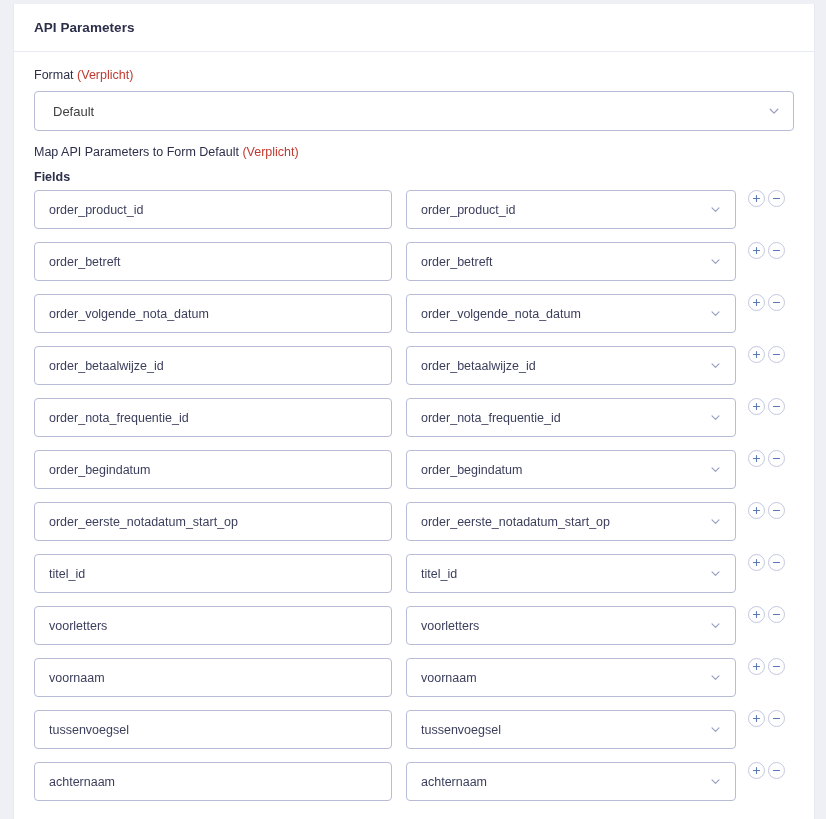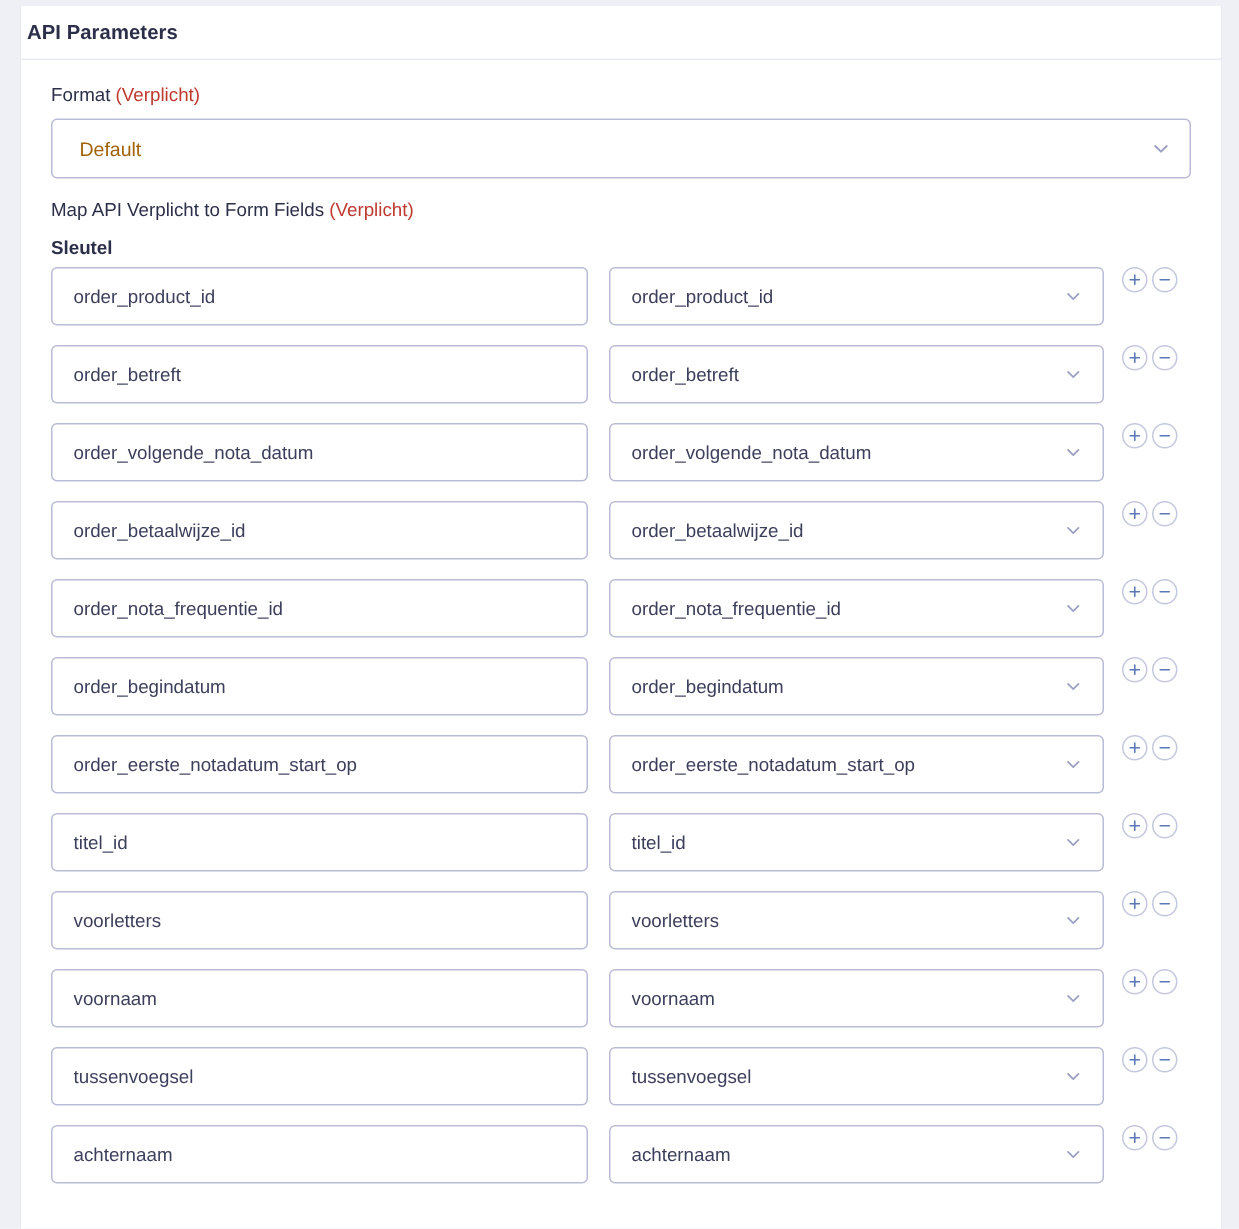--- a/index.html
+++ b/index.html
@@ -29,24 +29,24 @@
     top: 4px;
     width: 802px;
     min-height: 830px;
     background: #ffffff;
     border: 1px solid #e7e9f2;
     border-top: none;
     box-sizing: border-box;
   }
 
   .card-header {
-    height: 36px;
+    height: 48px;
     display: flex;
     align-items: center;
-    padding: 0 4px;
+    padding: 0 20px;
     border-bottom: 1px solid #e9ebf3;
     box-sizing: border-box;
   }
   .card-header-title {
     font-size: 13.5px;
     font-weight: bold;
     color: #2c2f4a;
     letter-spacing: 0.05px;
   }
 
@@ -82,21 +82,21 @@
     border-radius: 4px;
     box-sizing: border-box;
     display: flex;
     align-items: center;
     padding: 0 34px 0 18px;
     background: #ffffff;
     cursor: pointer;
   }
   .format-select .sel-text {
     font-size: 13px;
-    color: #a16207;
+    color: #404040;
   }
 
   .chev {
     position: absolute;
     right: 13px;
     top: 50%;
     transform: translateY(-50%);
     width: 12px;
     height: 12px;
     pointer-events: none;
@@ -212,26 +212,26 @@
       <div class="format-select">
         <span class="sel-text">Default</span>
         <span class="chev">
           <svg width="12" height="12" viewBox="0 0 12 12">
             <path d="M2.2 4.3 L6 8.1 L9.8 4.3" fill="none" stroke="#9ba0c4" stroke-width="1.3" stroke-linecap="round" stroke-linejoin="round"></path>
           </svg>
         </span>
       </div>
 
       <div class="section-label">
-        <span>Map API Verplicht to Form Fields</span>
+        <span>Map API Parameters to Form Default</span>
         <span class="req">(Verplicht)</span>
       </div>
 
       <div class="col-headers">
-        <div class="col-head key">Sleutel</div>
+        <div class="col-head key">Fields</div>
       </div>
 
       <div class="rows" id="rows">
           <div class="map-row">
             <div class="cell-key"><input class="text-input" type="text" value="order_product_id" style=""></div>
             <div class="cell-val">
               <div class="val-select">
                 <span class="sel-text">order_product_id</span>
                 <span class="chev">
                   <svg width="11" height="11" viewBox="0 0 12 12">

